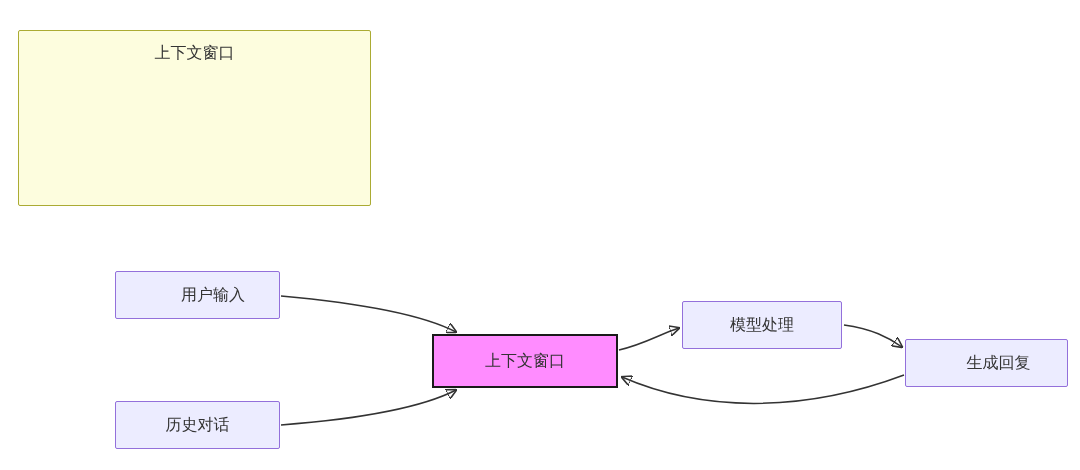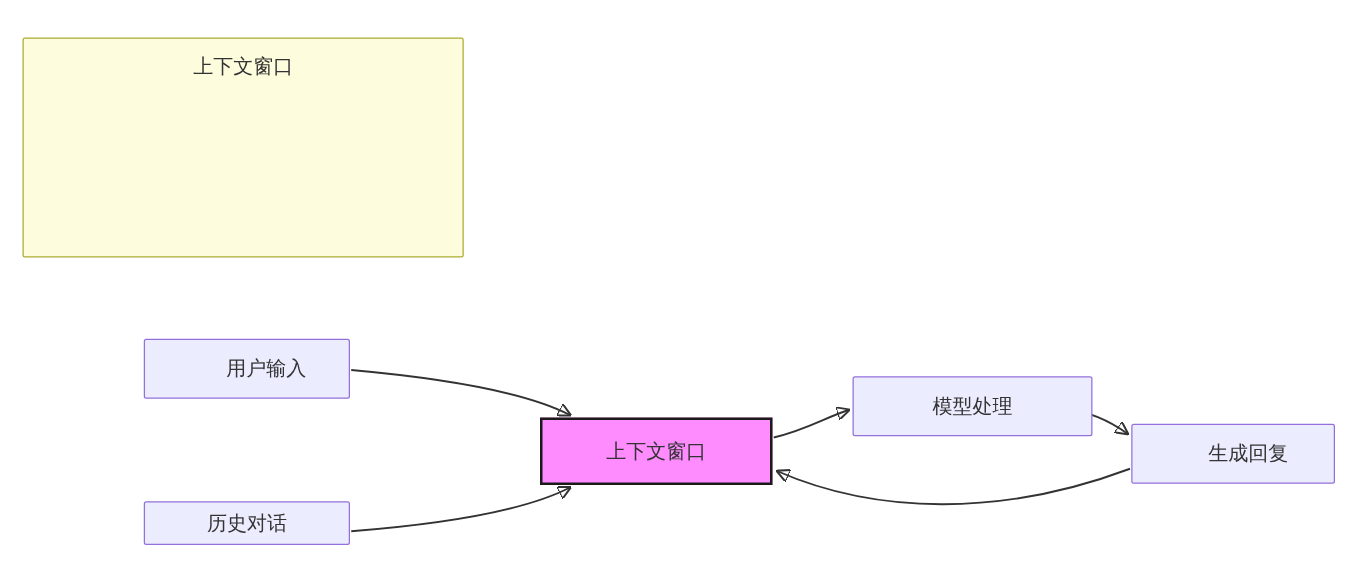--- a/index.html
+++ b/index.html
@@ -74,35 +74,35 @@
     left: 115px;
     top: 255px;
     width: 165px;
     height: 48px;
     padding-left: 31px;
   }
   .node-history {
     left: 115px;
     top: 385px;
     width: 165px;
-    height: 35px;
+    height: 48px;
   }
   .node-context {
     left: 432px;
     top: 318px;
     width: 186px;
     height: 54px;
     background: #ff8cff;
     border: 2px solid #1a1a1a;
     border-radius: 0;
   }
   .node-model {
     left: 682px;
     top: 285px;
-    width: 192px;
+    width: 160px;
     height: 48px;
   }
   .node-reply {
     left: 905px;
     top: 323px;
     width: 163px;
     height: 48px;
     padding-left: 24px;
   }
 </style>

